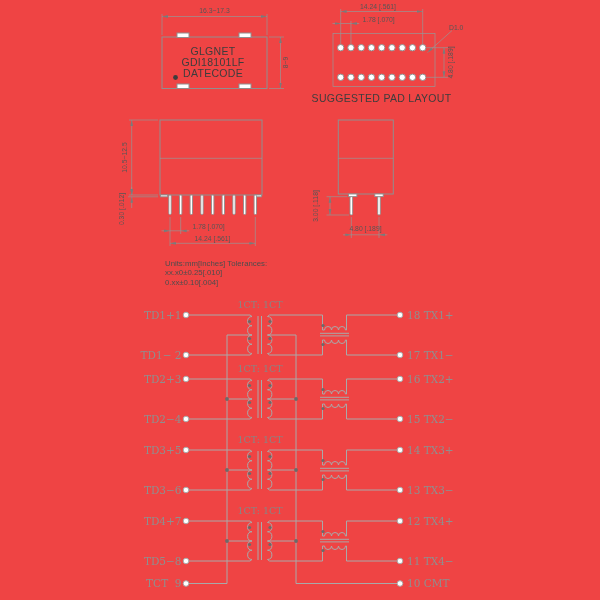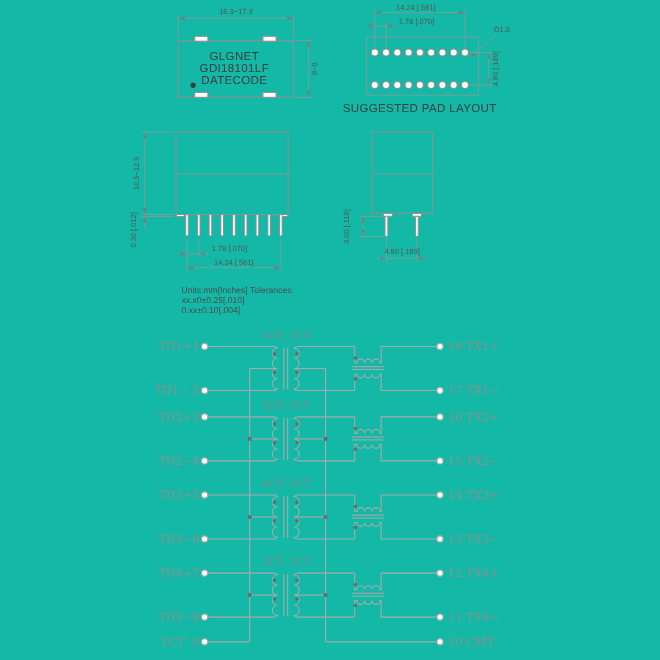--- a/index.html
+++ b/index.html
@@ -1,16 +1,16 @@
 <!DOCTYPE html>
 <html><head>
 <meta charset="utf-8">
 <style>
   html,body{margin:0;padding:0;background:#ffffff;}
-  .stage{position:relative;width:600px;height:600px;background:#14b8a6;overflow:hidden;}
+  .stage{position:relative;width:600px;height:600px;background:#ef4444;overflow:hidden;}
   svg{display:block;}
   .ln  {stroke:#8f8f8f;stroke-width:1;fill:none;}
   .lnt {stroke:#979797;stroke-width:0.7;fill:none;}
   .sln {stroke:#a9a9a9;stroke-width:1;fill:none;}
   .pad {stroke:#8f8f8f;stroke-width:1;fill:#ffffff;}
   .pinr{stroke:#8f8f8f;stroke-width:0.9;fill:#ffffff;}
   .hole{stroke:#8f8f8f;stroke-width:1;fill:#ffffff;}
   .pinc{stroke:#a9a9a9;stroke-width:1;fill:#ffffff;}
   .dot {fill:#6a6a6a;}
   .jdot{fill:#6a6a6a;}

